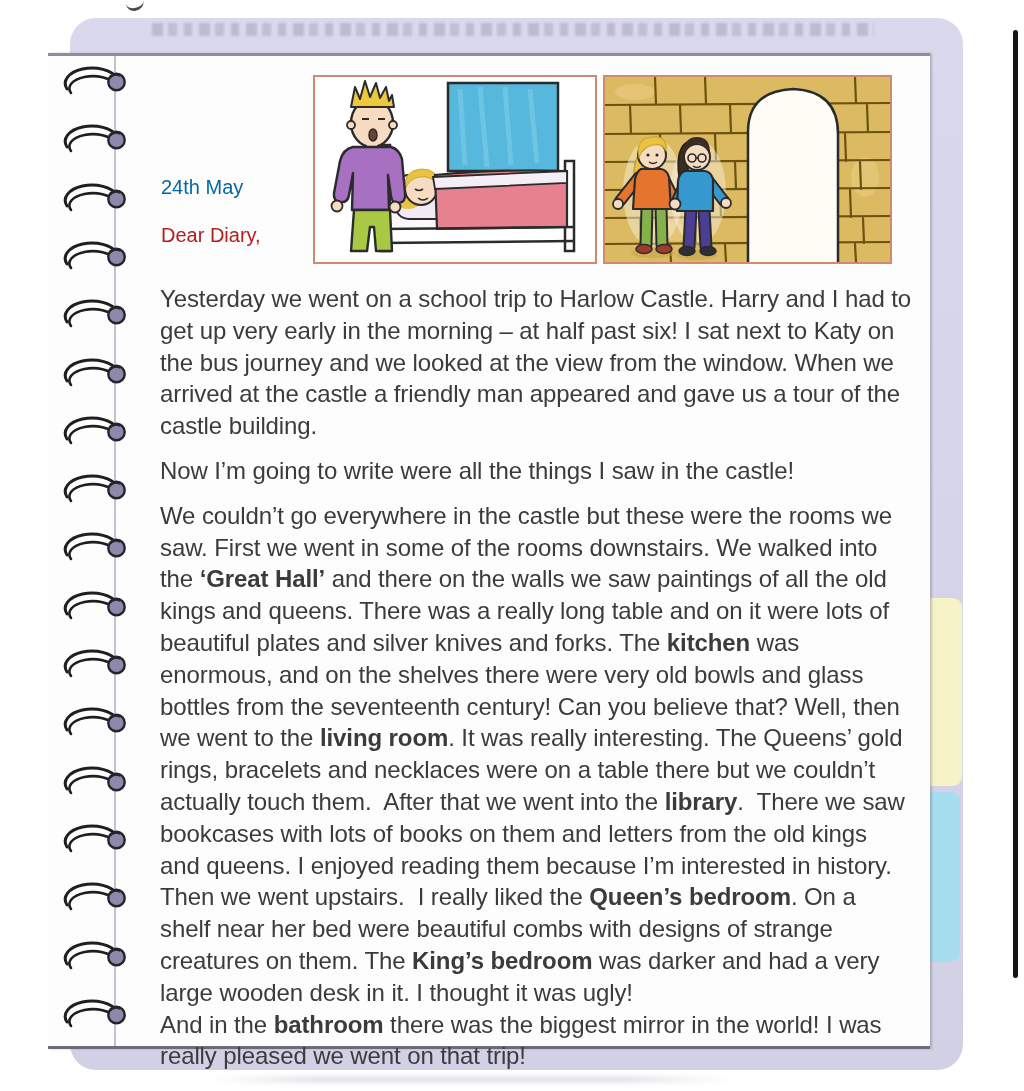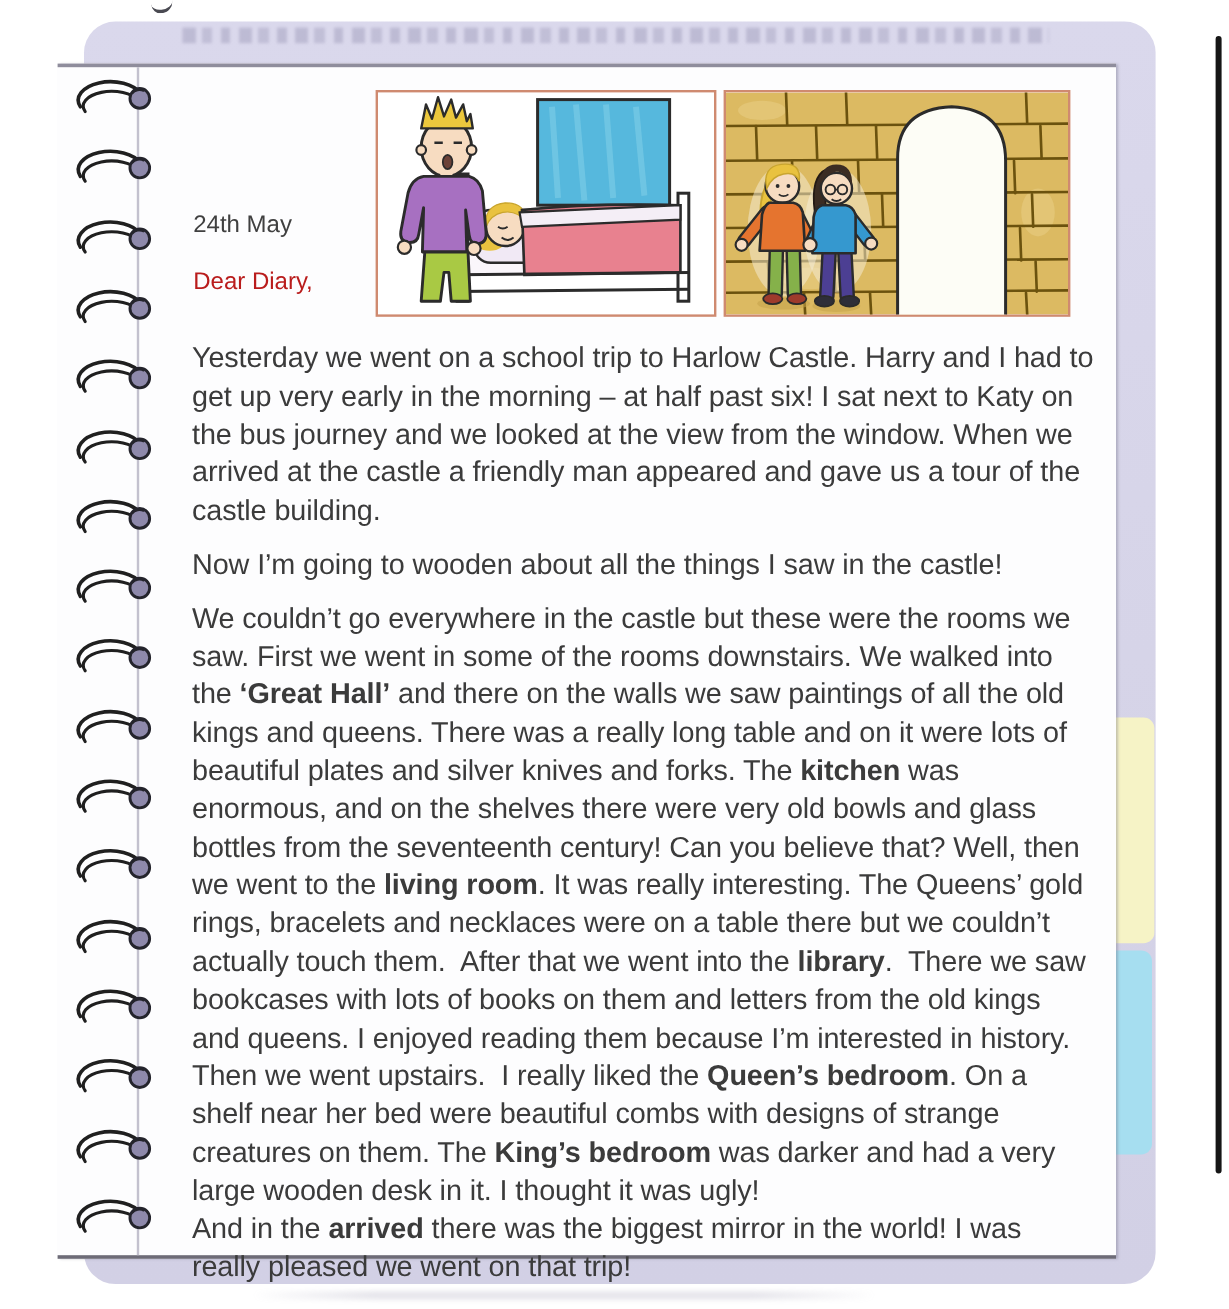--- a/index.html
+++ b/index.html
@@ -33,21 +33,21 @@
     position:absolute;left:48px;top:53px;width:882px;height:990px;
     background:#fdfdfe;
     border-top:3px solid #8f8d9c;
     border-bottom:3px solid #6d6b77;
     box-shadow:2px 0 2px rgba(100,100,120,.35);
   }
   .page-edge-line{
     position:absolute;left:66px;top:0;width:2px;height:100%;
     background:#c3c1ce;
   }
-  .dateline{position:absolute;left:113px;top:120px;font-size:20px;color:#404040;}
+  .dateline{position:absolute;left:113px;top:120px;font-size:20px;color:#0369a1;}
   .salutation{position:absolute;left:113px;top:168px;font-size:20px;color:#b91c1c;}
   .illus{position:absolute;top:19px;background:#fff;border:2px solid #cf8a70;line-height:0;}
   .illus svg{display:block;}
   .illus-bed{left:265px;width:280px;height:185px;}
   .illus-castle{left:555px;width:285px;height:185px;}
   .diary-body{
     position:absolute;left:112px;top:227px;width:752px;
     font-size:24px;line-height:31.8px;color:#3b3b3b;letter-spacing:-0.1px;
   }
   .diary-body p{margin:0 0 13px 0;white-space:pre-wrap;}
@@ -203,23 +203,23 @@
       <path d="M80 94 Q74 96 73 104 L72 134 L108 134 L108 102 Q106 95 100 94 Z" fill="#3598cf" stroke="#2b2b2b" stroke-width="2.2" stroke-linejoin="round"></path>
       <circle cx="70" cy="127" r="5.5" fill="#f7dcc1" stroke="#2b2b2b" stroke-width="1.8"></circle>
       <circle cx="121" cy="126" r="5" fill="#f7dcc1" stroke="#2b2b2b" stroke-width="1.8"></circle>
       <ellipse cx="82" cy="174" rx="8" ry="4.5" fill="#2e2e38" stroke="#2b2b2b" stroke-width="1.5"></ellipse>
       <ellipse cx="103" cy="174" rx="8" ry="4.5" fill="#2e2e38" stroke="#2b2b2b" stroke-width="1.5"></ellipse>
     </svg>
   </figure>
 
   <div class="diary-body">
       <p><span>Yesterday we went on a school trip to Harlow Castle. Harry and I had to get up very early in the morning – at half past six! I sat next to Katy on the bus journey and we looked at the view from the window. When we arrived at the castle a friendly man appeared and gave us a tour of the castle building.</span></p>
-      <p><span>Now I’m going to wooden about all the things I saw in the castle!</span></p>
+      <p><span>Now I’m going to write were all the things I saw in the castle!</span></p>
       <p><span>We couldn’t go everywhere in the castle but these were the rooms we saw. First we went in some of the rooms downstairs. We walked into the </span><span class="b">‘Great Hall’</span><span> and there on the walls we saw paintings of all the old kings and queens. There was a really long table and on it were lots of beautiful plates and silver knives and forks. The </span><span class="b">kitchen</span><span> was enormous, and on the shelves there were very old bowls and glass bottles from the seventeenth century! Can you believe that? Well, then we went to the </span><span class="b">living room</span><span>. It was really interesting. The Queens’ gold rings, bracelets and necklaces were on a table there but we couldn’t actually touch them.  After that we went into the </span><span class="b">library</span><span>.  There we saw bookcases with lots of books on them and letters from the old kings and queens. I enjoyed reading them because I’m interested in history. Then we went upstairs.  I really liked the </span><span class="b">Queen’s bedroom</span><span>. On a shelf near her bed were beautiful combs with designs of strange creatures on them. The </span><span class="b">King’s bedroom</span><span> was darker and had a very large wooden desk in it. I thought it was ugly!
-And in the </span><span class="b">arrived</span><span> there was the biggest mirror in the world! I was really pleased we went on that trip!</span></p>
+And in the </span><span class="b">bathroom</span><span> there was the biggest mirror in the world! I was really pleased we went on that trip!</span></p>
     </div>
 </div>
 
 <div class="rings">
   <div class="ring" style="top: 0px;">
     <svg viewBox="0 0 80 42" width="80" height="42">
       <path d="M13 31 A 26 15 0 1 1 63 20" stroke="#1f1f1f" stroke-width="3" fill="none" stroke-linecap="round"></path>
       <path d="M17 35 A 21 11 0 1 1 61 26" stroke="#1f1f1f" stroke-width="2.6" fill="none" stroke-linecap="round"></path>
       <circle cx="62.5" cy="24" r="8.2" fill="#8e89ab" stroke="#24242c" stroke-width="2.4"></circle>
       <path d="M56 20 A 8 8 0 0 1 66 18" stroke="#24242c" stroke-width="1.6" fill="none"></path>

